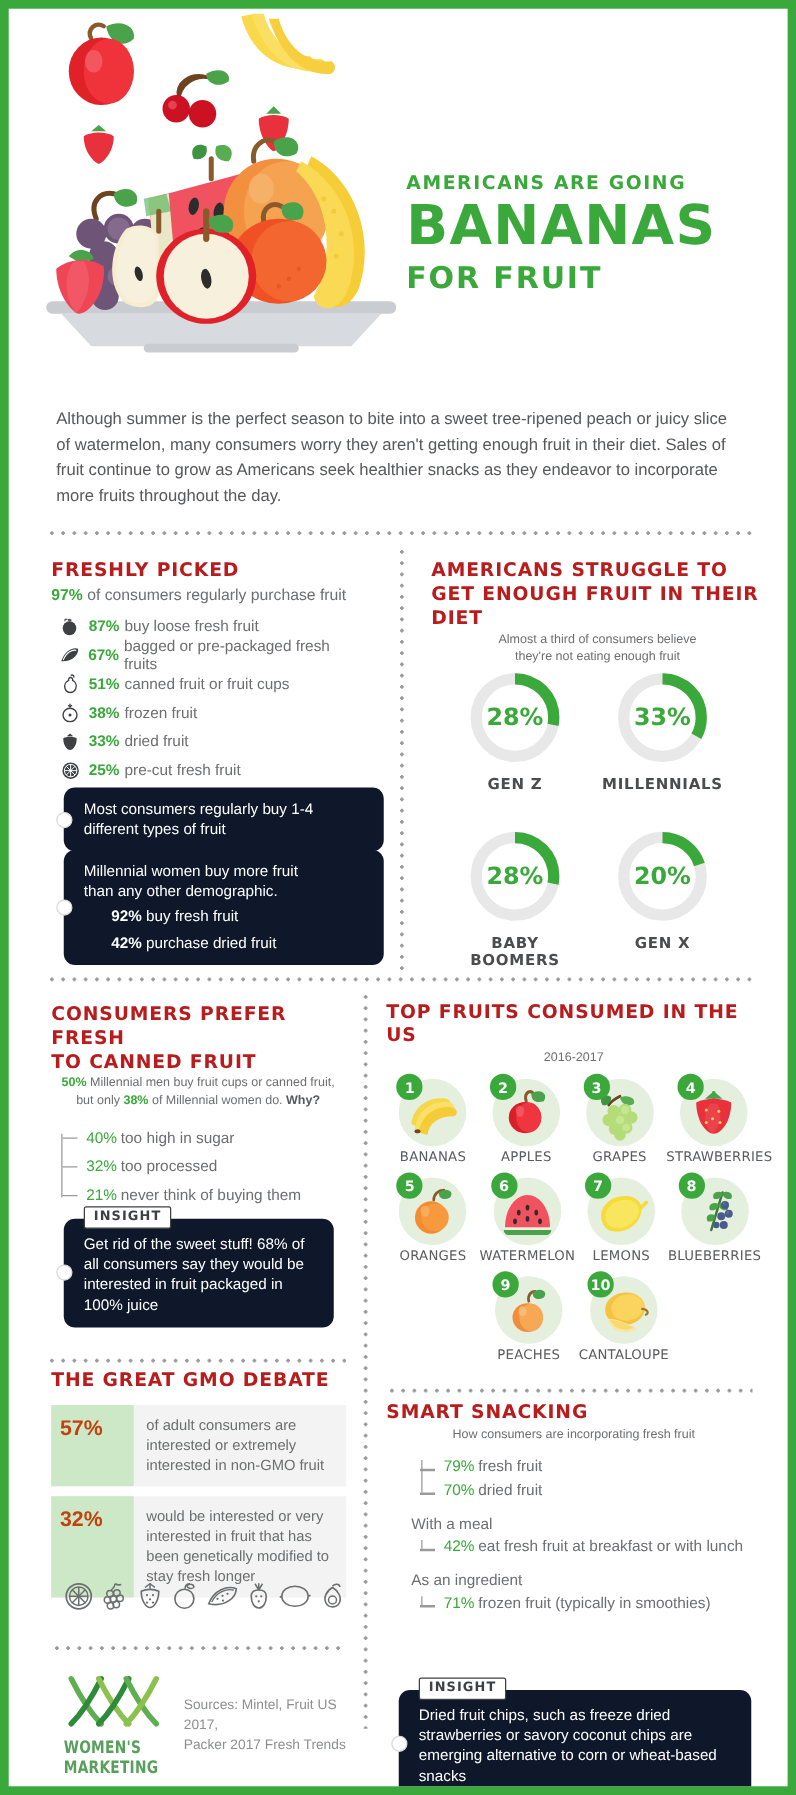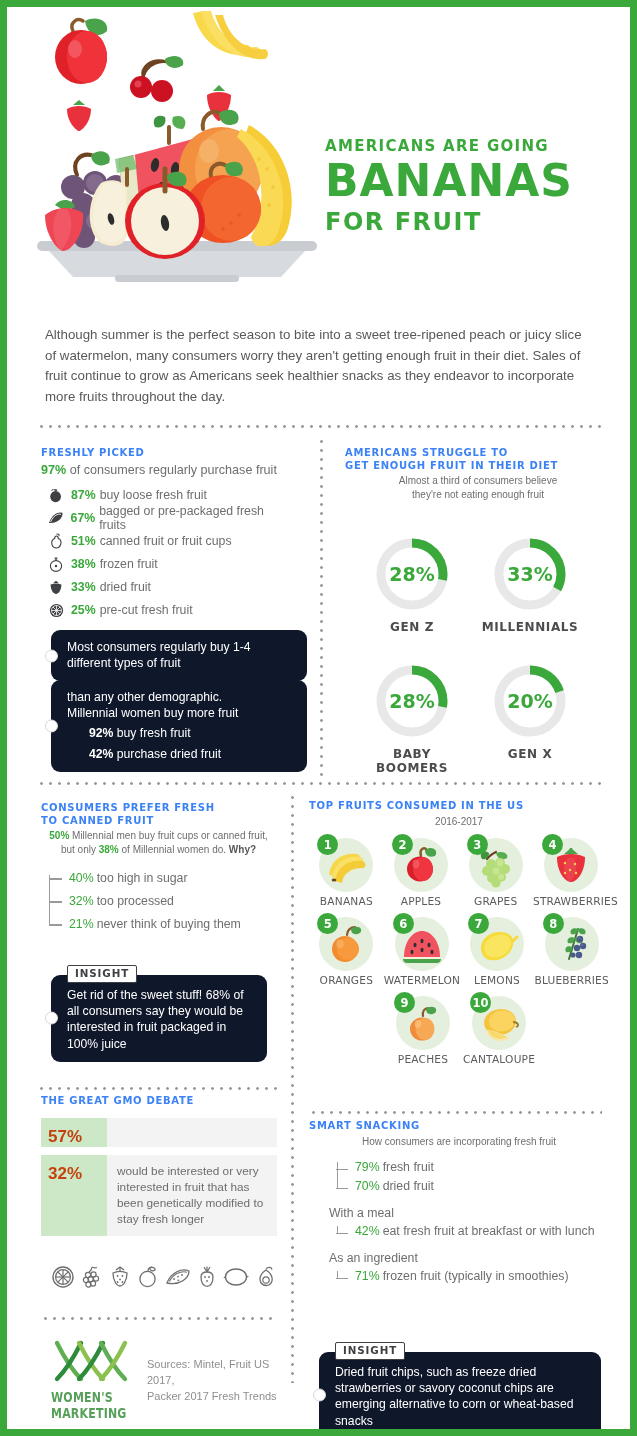--- a/index.html
+++ b/index.html
@@ -59,22 +59,22 @@
     position: absolute;
     width: 3px;
     background-image: radial-gradient(circle, #9a9a9a 1.3px, transparent 1.5px);
     background-size: 3px 9px;
     background-repeat: repeat-y;
   }
 
   
   .h-sect {
     font-family: "DejaVu Sans", sans-serif;
-    font-weight: bold; font-size: 10px; letter-spacing: .7px;
-    color: #3b82f6; line-height: 1.25;
+    font-weight: bold; font-size: 15px; letter-spacing: .7px;
+    color: #b91c1c; line-height: 1.25;
   }
   .sub-sect { font-size: 10px; color: #6d6e70; line-height: 1.35; margin-top: 2px; text-align: center; }
   .pct { color: #3aa83a; font-weight: bold; }
   .dark { color: #57585a; }
 
   
   .fp-lead { font-size: 12.6px; color: #6d6e70; margin-top: 3px; }
   .fp-list { margin-top: 7px; }
   .fp-row { display: flex; align-items: center; height: 23px; font-size: 12.3px; color: #6d6e70; }
   .fp-ico { width: 30px; display: flex; justify-content: center; align-items: center; color: #5a5b5d; }
@@ -401,22 +401,22 @@
     </div>
   </div>
 
   <div class="callout" style="position:absolute; left:44px; top:623px; width:256px;">
     <span class="knob"></span>
     <div>Most consumers regularly buy 1-4 different types of fruit</div>
   </div>
 
   <div class="callout" style="position:absolute; left:44px; top:673px; width:256px;">
     <span class="knob"></span>
+    <div>Millennial women buy more fruit</div>
     <div>than any other demographic.</div>
-    <div>Millennial women buy more fruit</div>
     <div class="indent">
       <b>92%</b>
       <span>buy fresh fruit</span>
     </div>
     <div class="indent">
       <b>42%</b>
       <span>purchase dried fruit</span>
     </div>
   </div>
 
@@ -496,20 +496,21 @@
     <span class="knob"></span>
     <span class="insight-tab">INSIGHT</span>
     <div>Get rid of the sweet stuff! 68% of all consumers say they would be interested in fruit packaged in 100% juice</div>
   </div>
 
   <div style="position:absolute; left:34px; top:1088px; width:236px;">
     <div class="h-sect">THE GREAT GMO DEBATE</div>
     <div style="margin-top:10px;">
       <div class="gmo-row">
         <div class="gmo-pct">57%</div>
+        <div class="gmo-txt">of adult consumers are interested or extremely interested in non-GMO fruit</div>
       </div>
       <div class="gmo-row">
         <div class="gmo-pct">32%</div>
         <div class="gmo-txt">would be interested or very interested in fruit that has been genetically modified to stay fresh longer</div>
       </div>
     </div>
   </div>
 
   <div class="icon-row" style="position:absolute; left:44px; top:1258px;">
     <span><svg width="24" height="24" viewBox="0 0 24 24">

